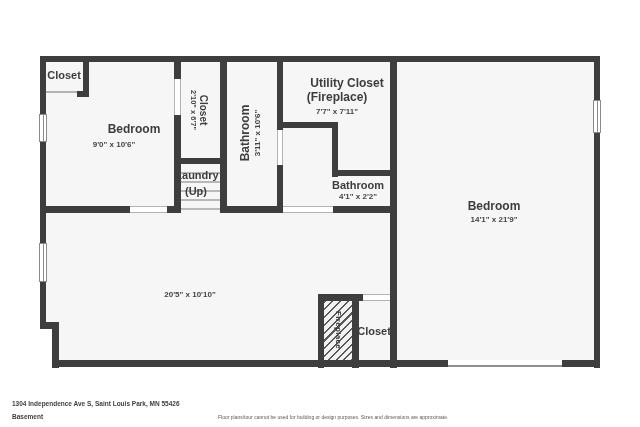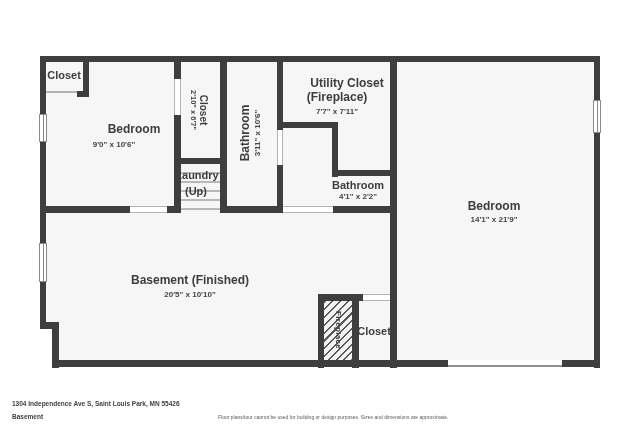--- a/index.html
+++ b/index.html
@@ -117,21 +117,20 @@
   <div class="lbl nm" style="left:347px; top:84px;">Utility Closet</div>
   <div class="lbl nm" style="left:337px; top:98px;">(Fireplace)</div>
   <div class="lbl dm" style="left:337px; top:112px;">7'7" x 7'11"</div>
 
   <div class="lbl nm-s" style="left:358px; top:185px;">Bathroom</div>
   <div class="lbl dm" style="left:358px; top:197px;">4'1" x 2'2"</div>
 
   <div class="lbl nm" style="left:494px; top:207px;">Bedroom</div>
   <div class="lbl dm" style="left:494px; top:220px;">14'1" x 21'9"</div>
 
-  <div class="lbl nm" style="left:190px; top:281px;">Basement (Finished)</div>
   <div class="lbl dm" style="left:190px; top:295px;">20'5" x 10'10"</div>
 
   <div class="vlbl-cw fp-txt" style="left:338px; top:330px;">Fireplace</div>
 
   <div class="lbl nm-s" style="left:374px; top:331px;">Closet</div>
 
   <div class="foot-addr">1304 Independence Ave S, Saint Louis Park, MN 55426</div>
   <div class="foot-level">Basement</div>
   <div class="foot-disc">Floor plans/tour cannot be used for building or design purposes. Sizes and dimensions are approximate.</div>
 

